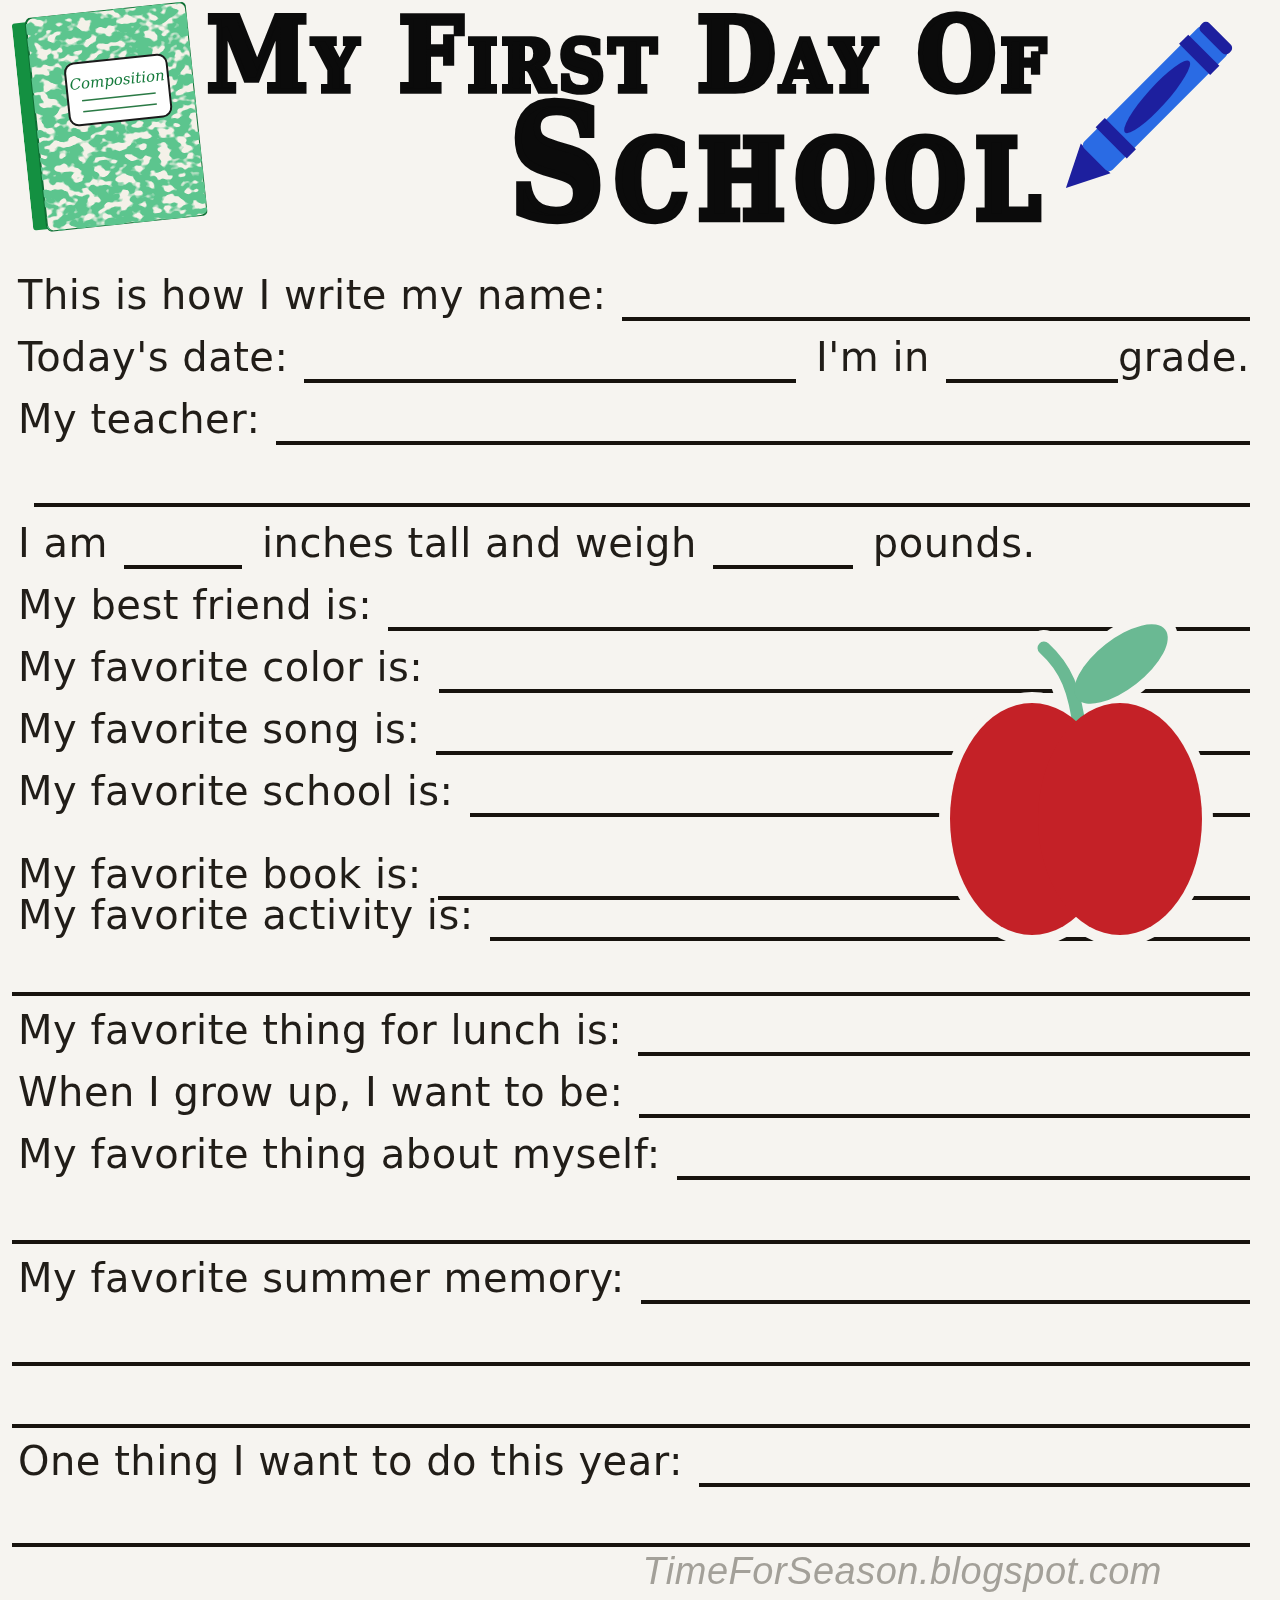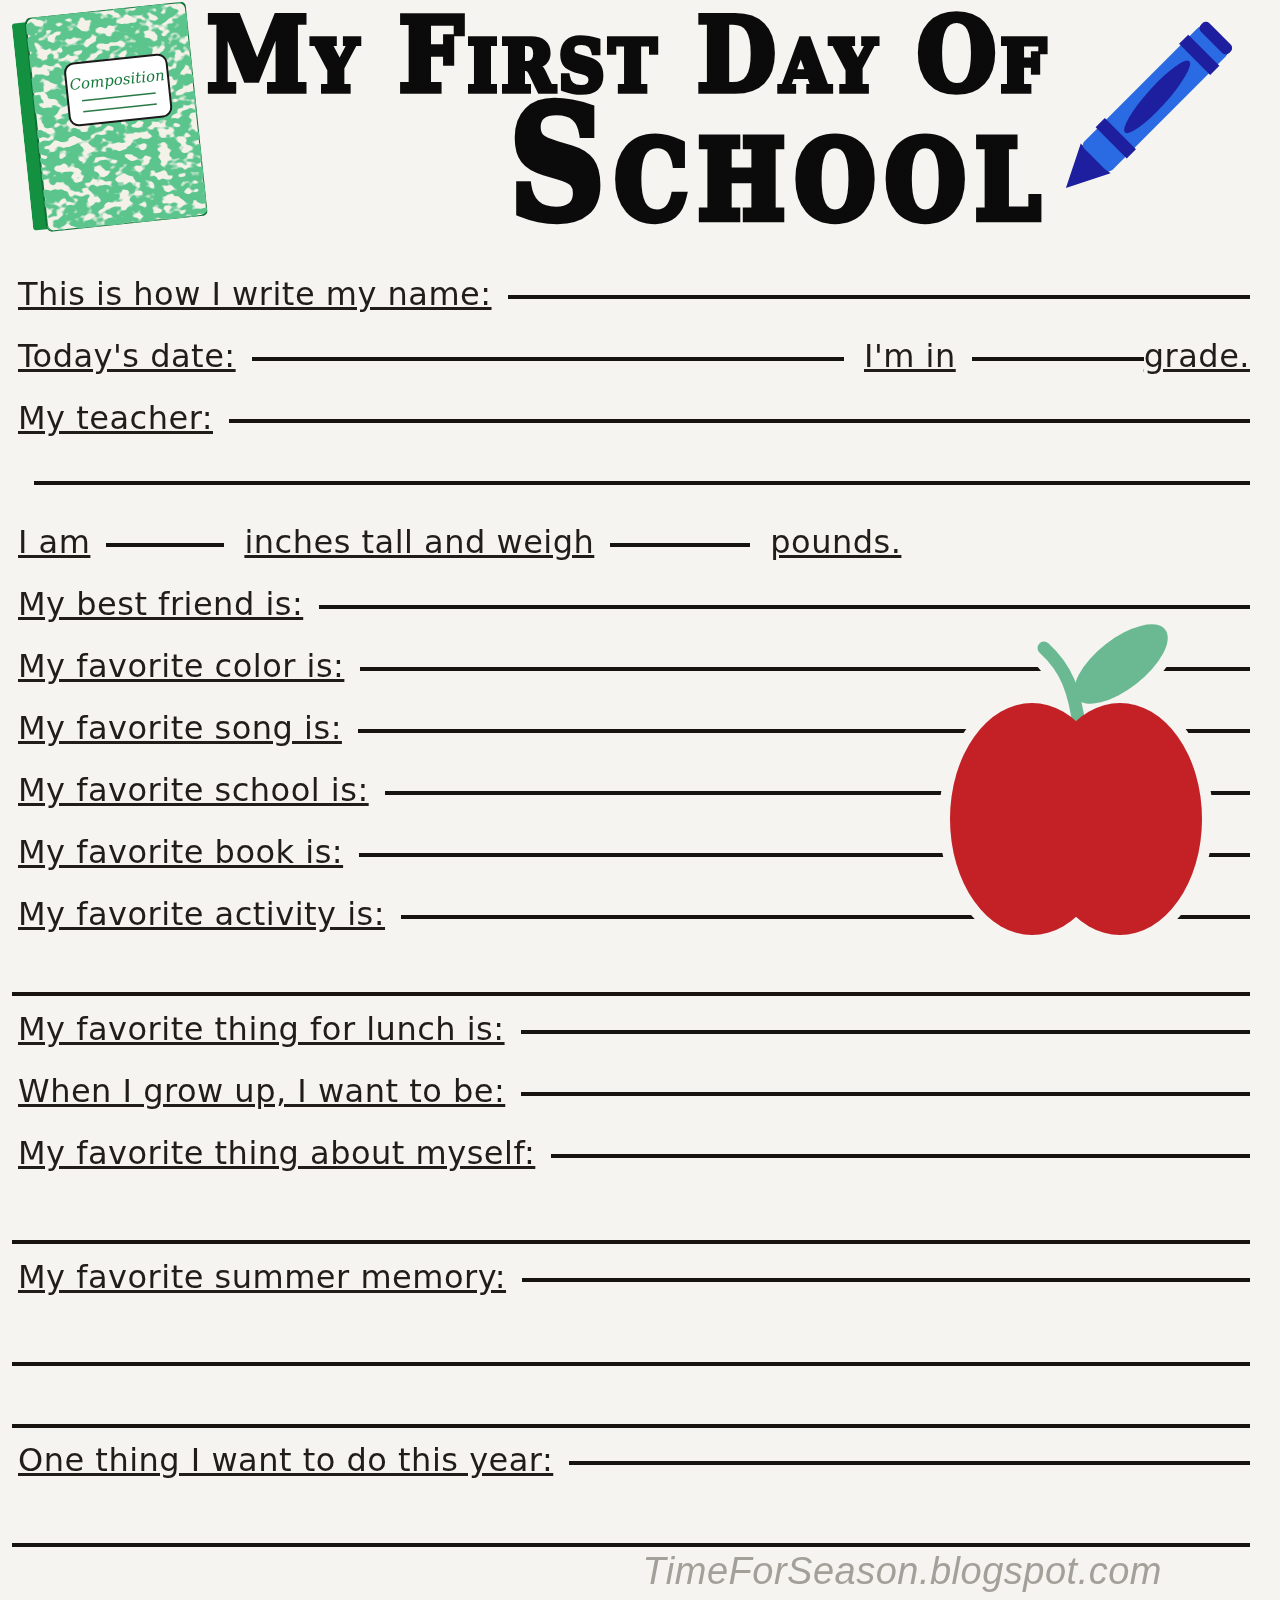--- a/index.html
+++ b/index.html
@@ -22,22 +22,22 @@
   .title-l2{
     font-size:132px;line-height:1;letter-spacing:10px;margin-top:-10px;
     -webkit-text-stroke:7px var(--title-ink,#0b0b0b);
     transform:scaleY(1.18);transform-origin:top center;white-space:nowrap;
   }
   .notebook{position:absolute;left:22px;top:10px;width:175px;height:215px;transform:rotate(-6deg);}
   .crayon{position:absolute;left:1048px;top:16px;width:190px;height:185px;}
   
   .row{
     position:absolute;left:18px;right:30px;height:58px;
-    display:flex;align-items:center;white-space:nowrap;
-    color:var(--ink,#211d18);font-size:32px;line-height:1.1;letter-spacing:.5px;text-decoration:underline;
+    display:flex;align-items:flex-end;white-space:nowrap;
+    color:var(--ink,#211d18);font-size:40px;line-height:1.1;letter-spacing:.5px;
   }
   .lbl,.mid,.suffix{padding-bottom:14px;}
   .mid{margin-left:20px;}
   .suffix{margin-left:0;}
   .wline{flex:1 1 auto;height:0;border-bottom:4px solid var(--line-ink,#17130e);margin:0 0 10px 16px;}
   .wline.fixed{flex:0 0 auto;}
   .blank-line{
     position:absolute;left:12px;right:30px;height:0;
     border-top:4px solid var(--line-ink,#17130e);
   }
@@ -139,21 +139,21 @@
 <div class="row" style="top:707px">
   <span class="lbl">My favorite song is:</span>
   <span class="wline"></span>
 </div>
 
 <div class="row" style="top:769px">
   <span class="lbl">My favorite school is:</span>
   <span class="wline"></span>
 </div>
 
-<div class="row" style="top:831px">
+<div class="row" style="top:852px">
   <span class="lbl">My favorite book is:</span>
   <span class="wline"></span>
 </div>
 
 <div class="row" style="top:893px">
   <span class="lbl">My favorite activity is:</span>
   <span class="wline"></span>
 </div>
 
 <div class="blank-line" style="top:992px"></div>

